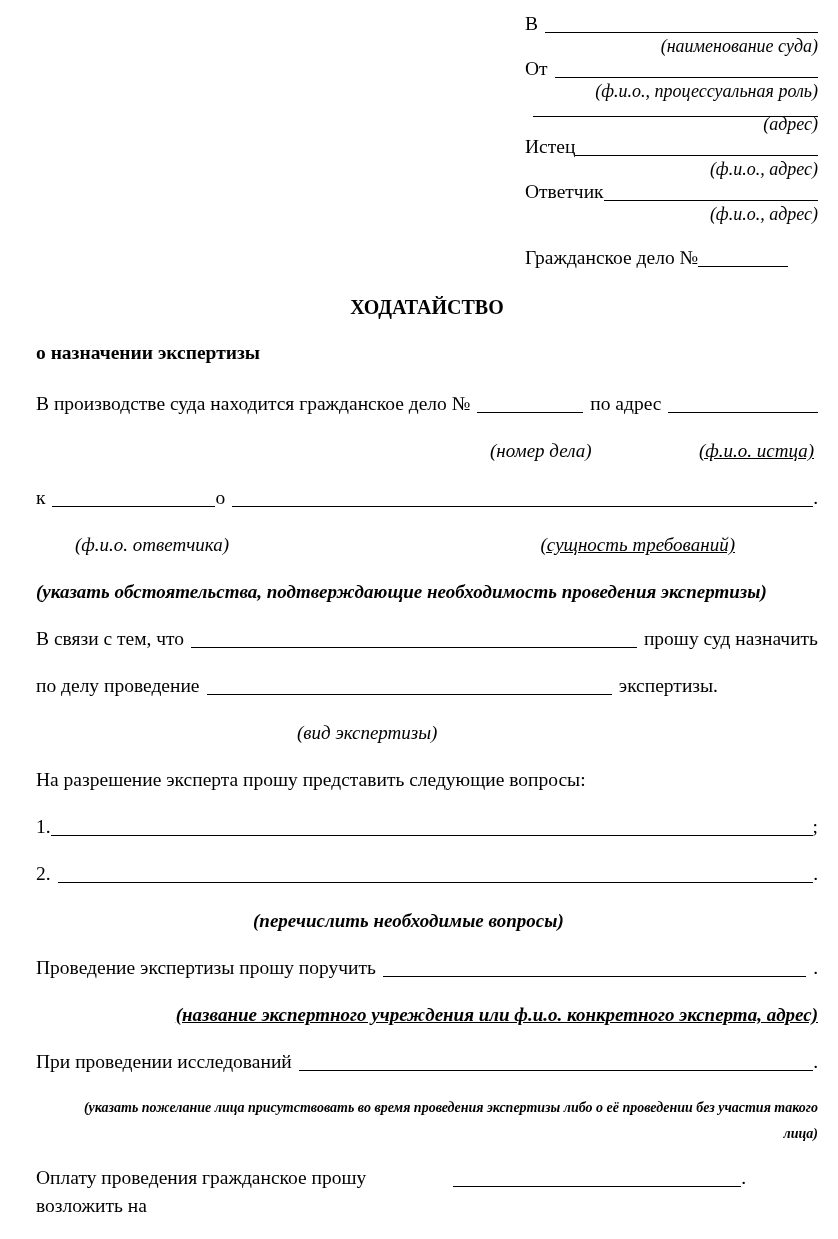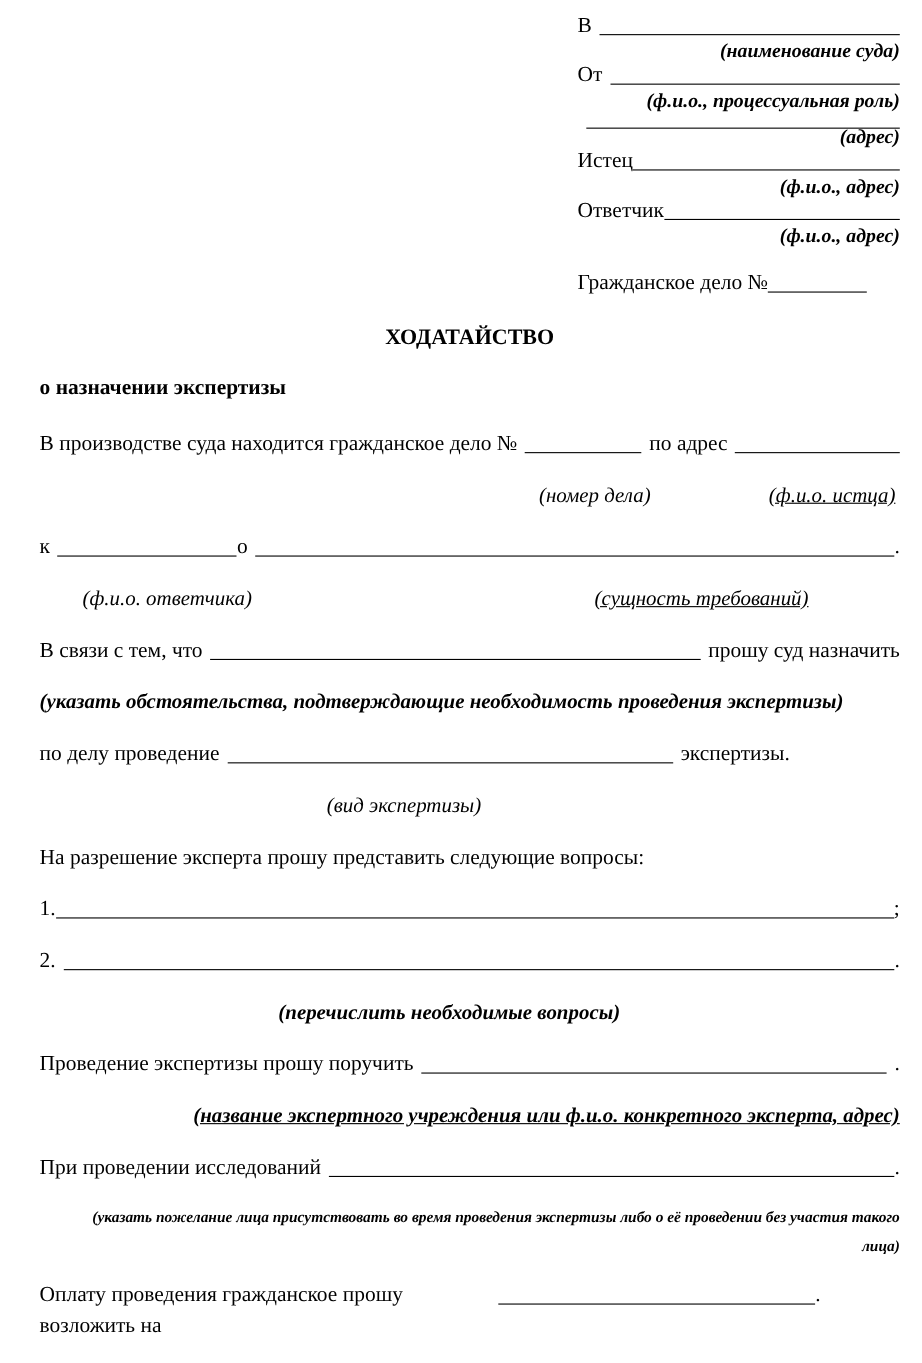--- a/index.html
+++ b/index.html
@@ -15,21 +15,21 @@
     padding: 12px 20px 0 36px;
     overflow: hidden;
   }
 
   
   .header-block { width: 293px; margin-left: auto; }
   .h-row { display: flex; align-items: baseline; line-height: 24px; }
   .h-hint {
     text-align: right;
     font-style: italic;
-    font-weight: bold;
+    font-weight: normal;
     font-size: 18px;
     line-height: 21px;
   }
   .h-gap-sm { height: 11px; }
   .h-gap-md { height: 21px; }
 
   
   .blank {
     flex: 1 1 auto;
     height: 0;
@@ -149,27 +149,27 @@
       <span>о</span>
       <span class="blank g"></span>
       <span>.</span>
     </div>
     <div class="b-row b-hints">
       <span class="sp" style="width:39px"></span>
       <span>(ф.и.о. ответчика)</span>
       <span class="right-auto" style="margin-right:83px">(сущность требований)</span>
     </div>
 
+    <div class="b-row b-hints">
+      <span class="bold-hint">(указать обстоятельства, подтверждающие необходимость проведения экспертизы)</span>
+    </div>
     <div class="b-row">
       <span>В связи с тем, что</span>
       <span class="blank g"></span>
       <span class="g">прошу суд назначить</span>
-    </div>
-    <div class="b-row b-hints">
-      <span class="bold-hint">(указать обстоятельства, подтверждающие необходимость проведения экспертизы)</span>
     </div>
 
     <div class="b-row">
       <span>по делу проведение</span>
       <span class="blank g"></span>
       <span class="g">экспертизы.</span>
       <span class="sp" style="width:100px"></span>
     </div>
     <div class="b-row b-hints">
       <span class="sp" style="width:261px"></span>

